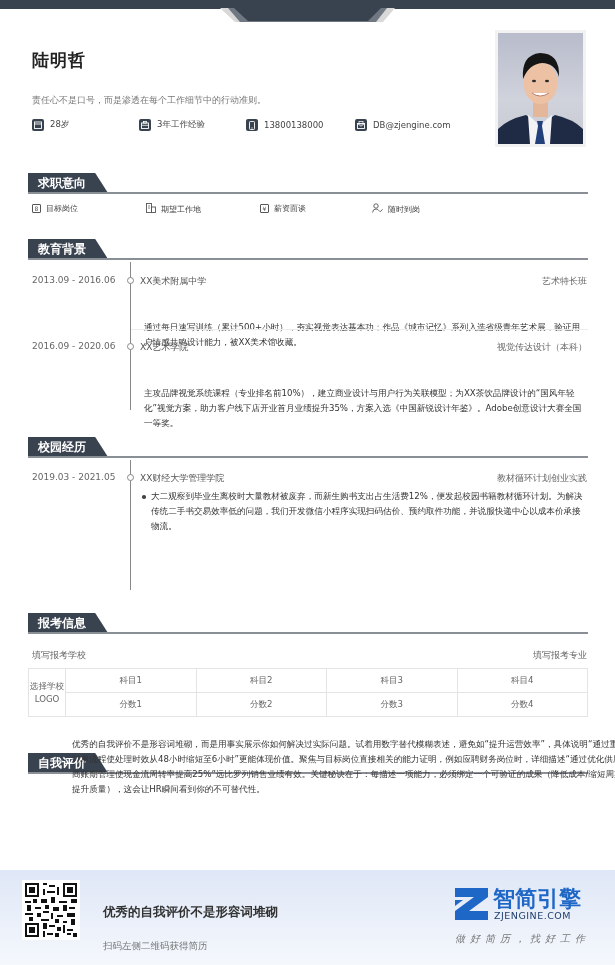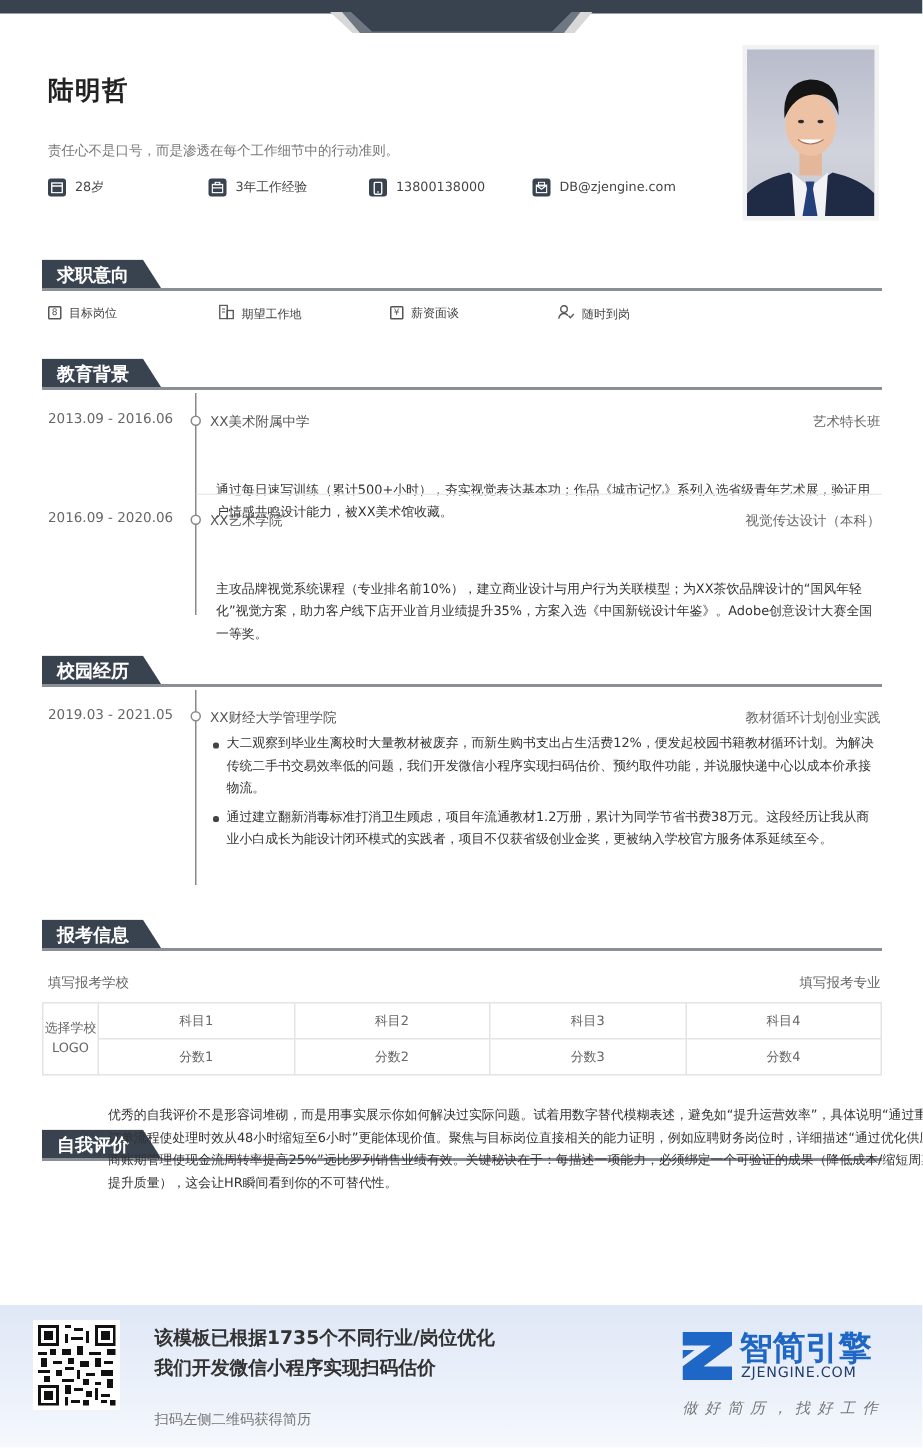--- a/index.html
+++ b/index.html
@@ -190,21 +190,20 @@
   <div class="rule"></div>
 </div>
 <div class="timeline-line" style="top:460px; height:130px"></div>
 <div>
   <div class="tl-dot" style="top:474px"></div>
   <div class="date" style="top:472px">2019.03 - 2021.05</div>
   <div class="org" style="top:472px">XX财经大学管理学院</div>
   <div class="role" style="top:472px">教材循环计划创业实践</div>
   <ul class="bullets" style="top:489px">
     <li>大二观察到毕业生离校时大量教材被废弃，而新生购书支出占生活费12%，便发起校园书籍教材循环计划。为解决传统二手书交易效率低的问题，我们开发微信小程序实现扫码估价、预约取件功能，并说服快递中心以成本价承接物流。</li>
-    <li>通过建立翻新消毒标准打消卫生顾虑，项目年流通教材1.2万册，累计为同学节省书费38万元。这段经历让我从商业小白成长为能设计闭环模式的实践者，项目不仅获省级创业金奖，更被纳入学校官方服务体系延续至今。</li>
   </ul>
 </div>
 
 <div class="section-head" style="top:613px">
   <div class="tab">报考信息</div>
   <div class="rule"></div>
 </div>
 <div class="apply-school">填写报考学校</div>
 <div class="apply-major">填写报考专业</div>
 <table class="scores">
@@ -279,22 +278,21 @@
           <rect x="19" y="21" width="1" height="4"></rect>
           <rect x="21" y="23" width="3" height="1"></rect>
           <rect x="24" y="25" width="2" height="2"></rect>
         <rect x="9" y="24" width="1" height="3"></rect>
           <rect x="11" y="25" width="3" height="1"></rect>
           <rect x="15" y="25" width="2" height="2"></rect>
           <rect x="21" y="25" width="2" height="1"></rect>
       </g>
     </svg>
   </div>
-  <div class="promo1">该模板已根据1735个不同行业/岗位优化</div>
-  <div class="promo2">我们开发微信小程序实现扫码估价</div>
+  <div class="promo2">优秀的自我评价不是形容词堆砌</div>
   <div class="promo3">扫码左侧二维码获得简历</div>
 
   <div class="brand">
     <svg class="brand-z" viewBox="0 0 33 32" width="33" height="32">
       <path d="M0 0 H33 V9 L14 23 H33 V32 H0 V23 L19 9 H0 Z" fill="#1f67c6"></path>
       <path d="M0 12 L8 12 L0 18 Z" fill="#1f67c6"></path>
     </svg>
     <div class="brand-name">智简引擎</div>
     <div class="brand-url">ZJENGINE.COM</div>
     <div class="brand-slogan">做好简历，找好工作</div>

